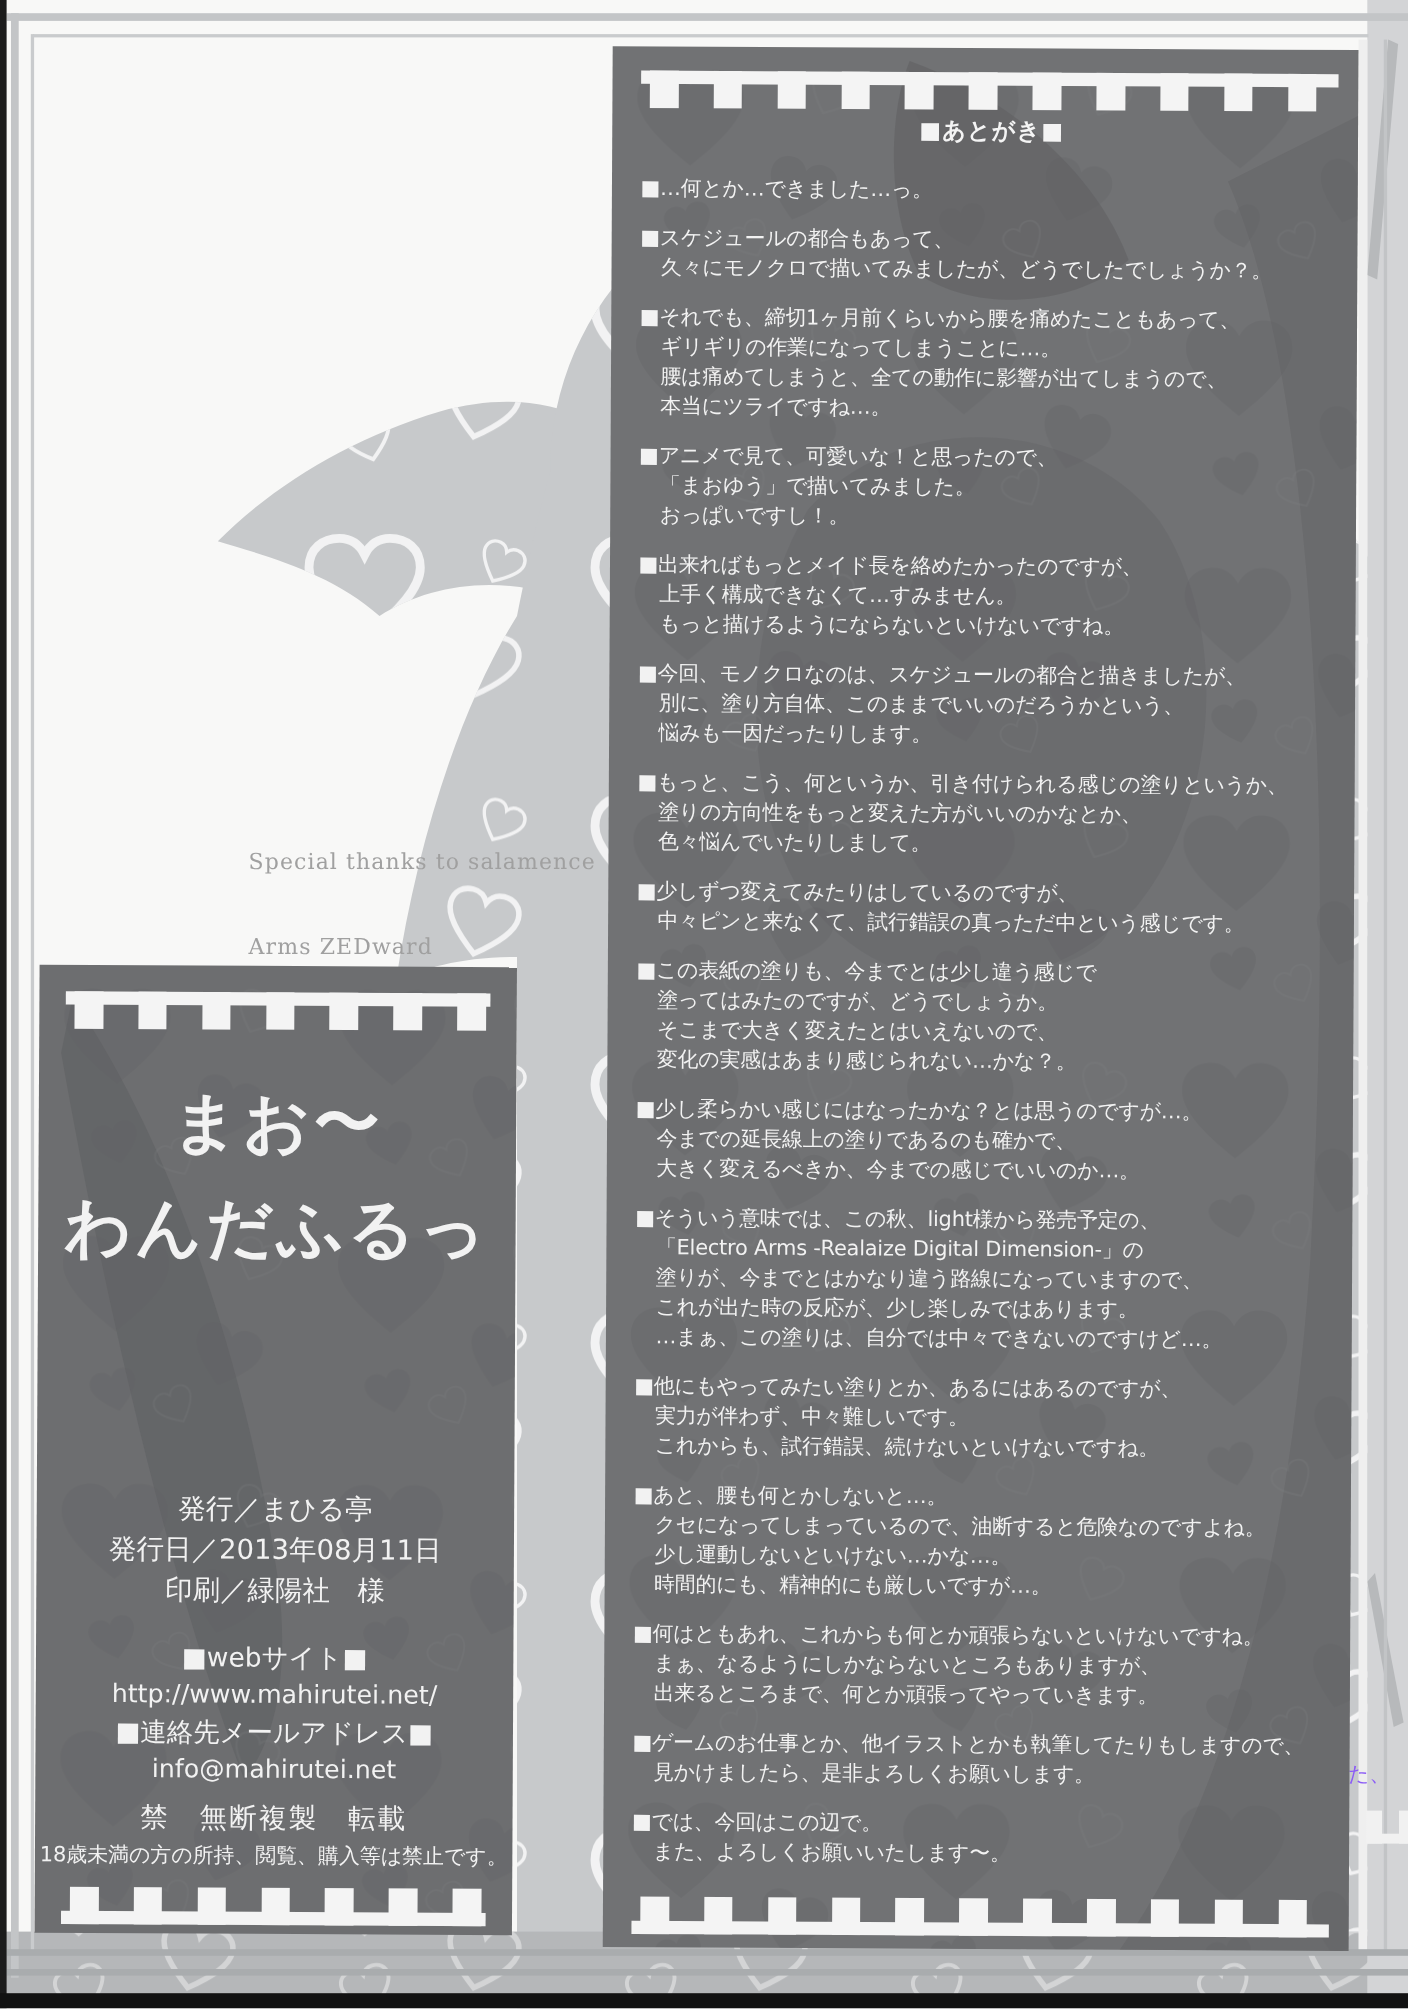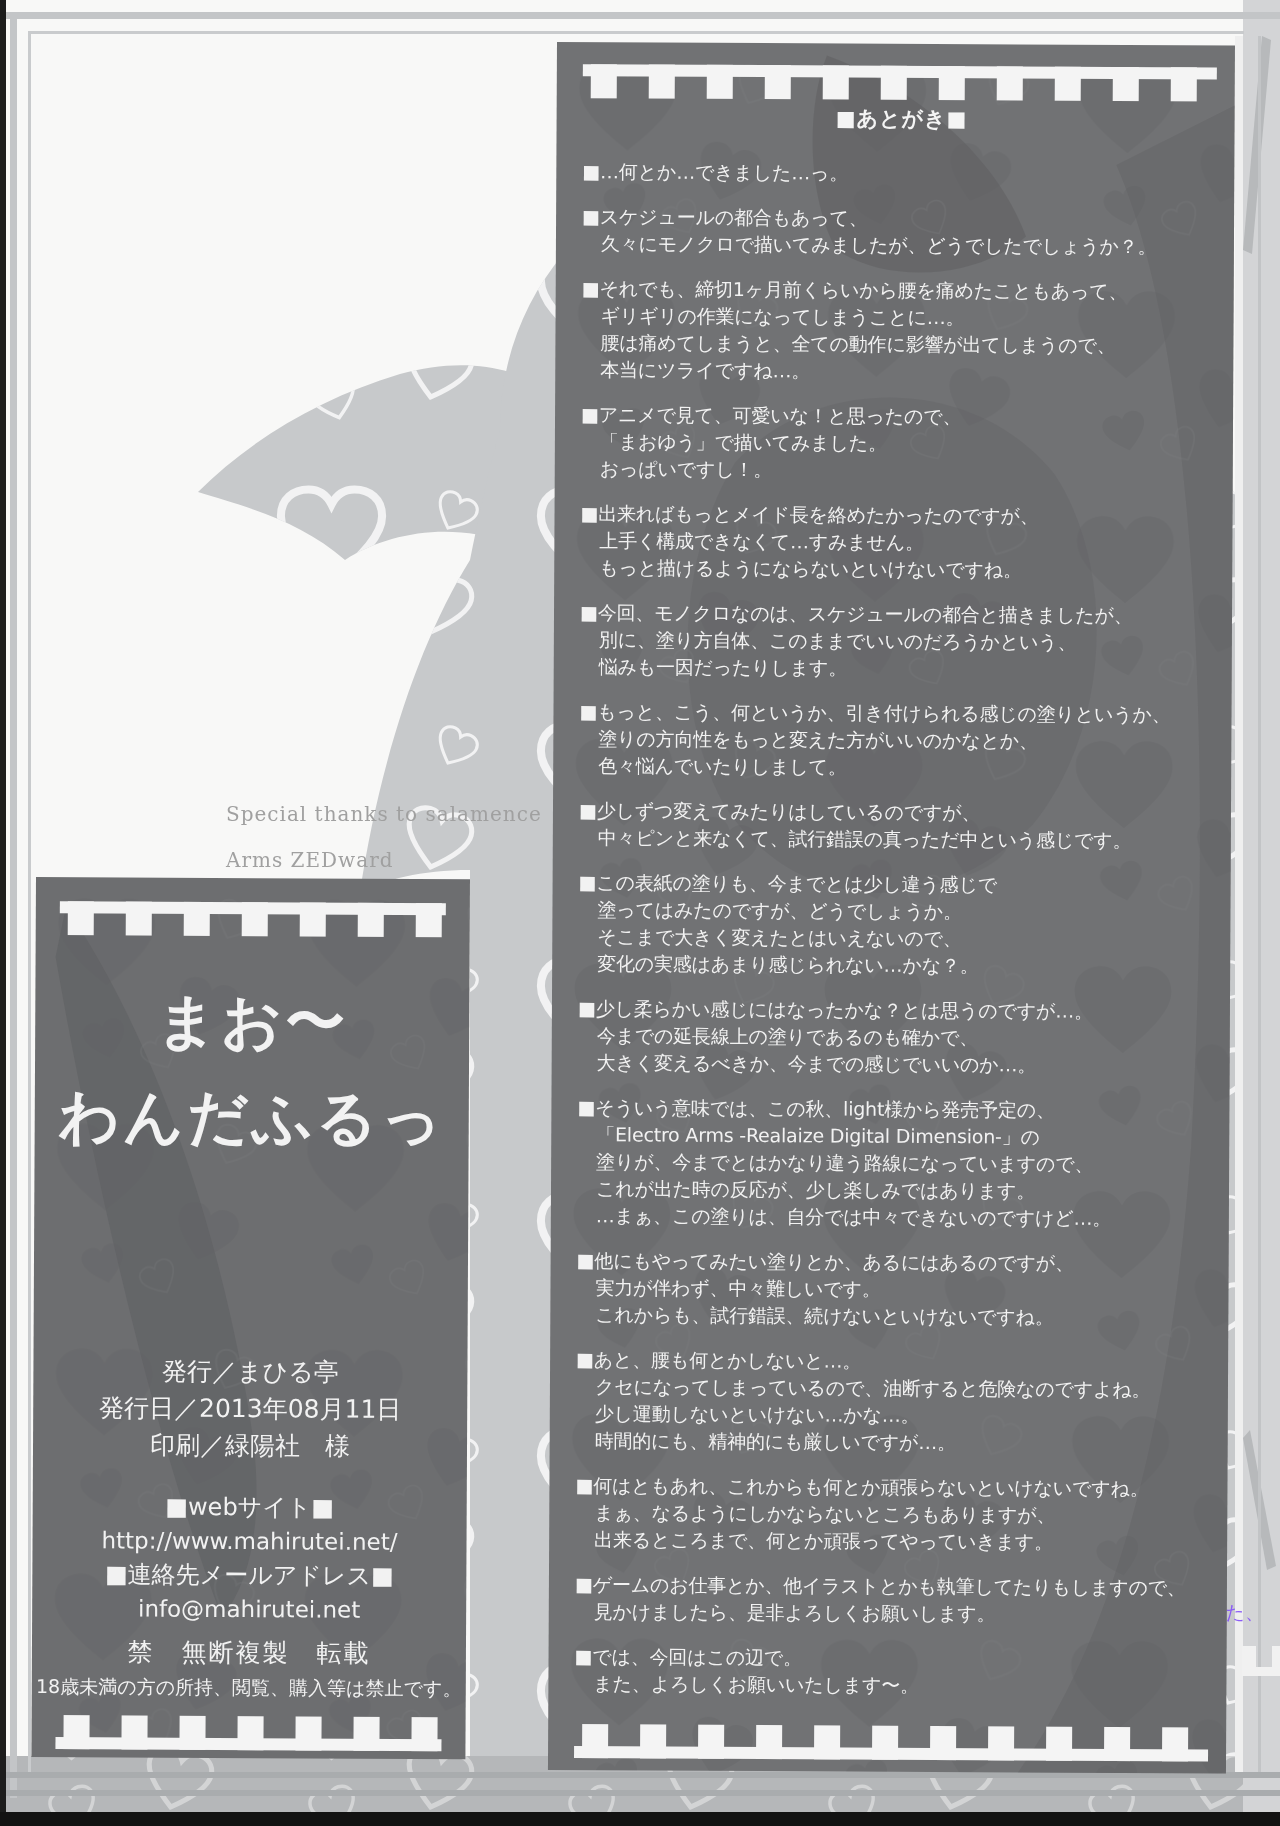--- a/index.html
+++ b/index.html
@@ -21,21 +21,21 @@
   .frame-right-white{left:1235px;top:36px;width:8px;height:1740px;background:#efefef;}
   .frame-right-thin{left:1258px;top:36px;width:3px;height:1740px;background:#c2c4c6;}
   .frame-bottom1{left:6px;top:1772px;width:1274px;height:6px;background:#a9acae;}
   .frame-bottom2{left:6px;top:1790px;width:1274px;height:6px;background:#a9acae;}
 
   
   .credit{
     color:#a0a0a0;font-family:"DejaVu Serif","Liberation Serif",serif;
     font-size:20px;letter-spacing:1px;white-space:nowrap;
   }
-  .credit1{left:226px;top:802px;}
+  .credit1{left:226px;top:771px;}
   .credit2{left:226px;top:848px;}
 
   
   .panel{background:#717274;overflow:hidden;transform:rotate(0.3deg);transform-origin:top left;}
   .panel-right{left:557px;top:42px;width:678px;height:1728px;}
   .panel-left{left:36px;top:877px;width:434px;height:880px;background:#6d6e70;}
   .panel-bg{left:0;top:0;}
 
   
   .checker{

